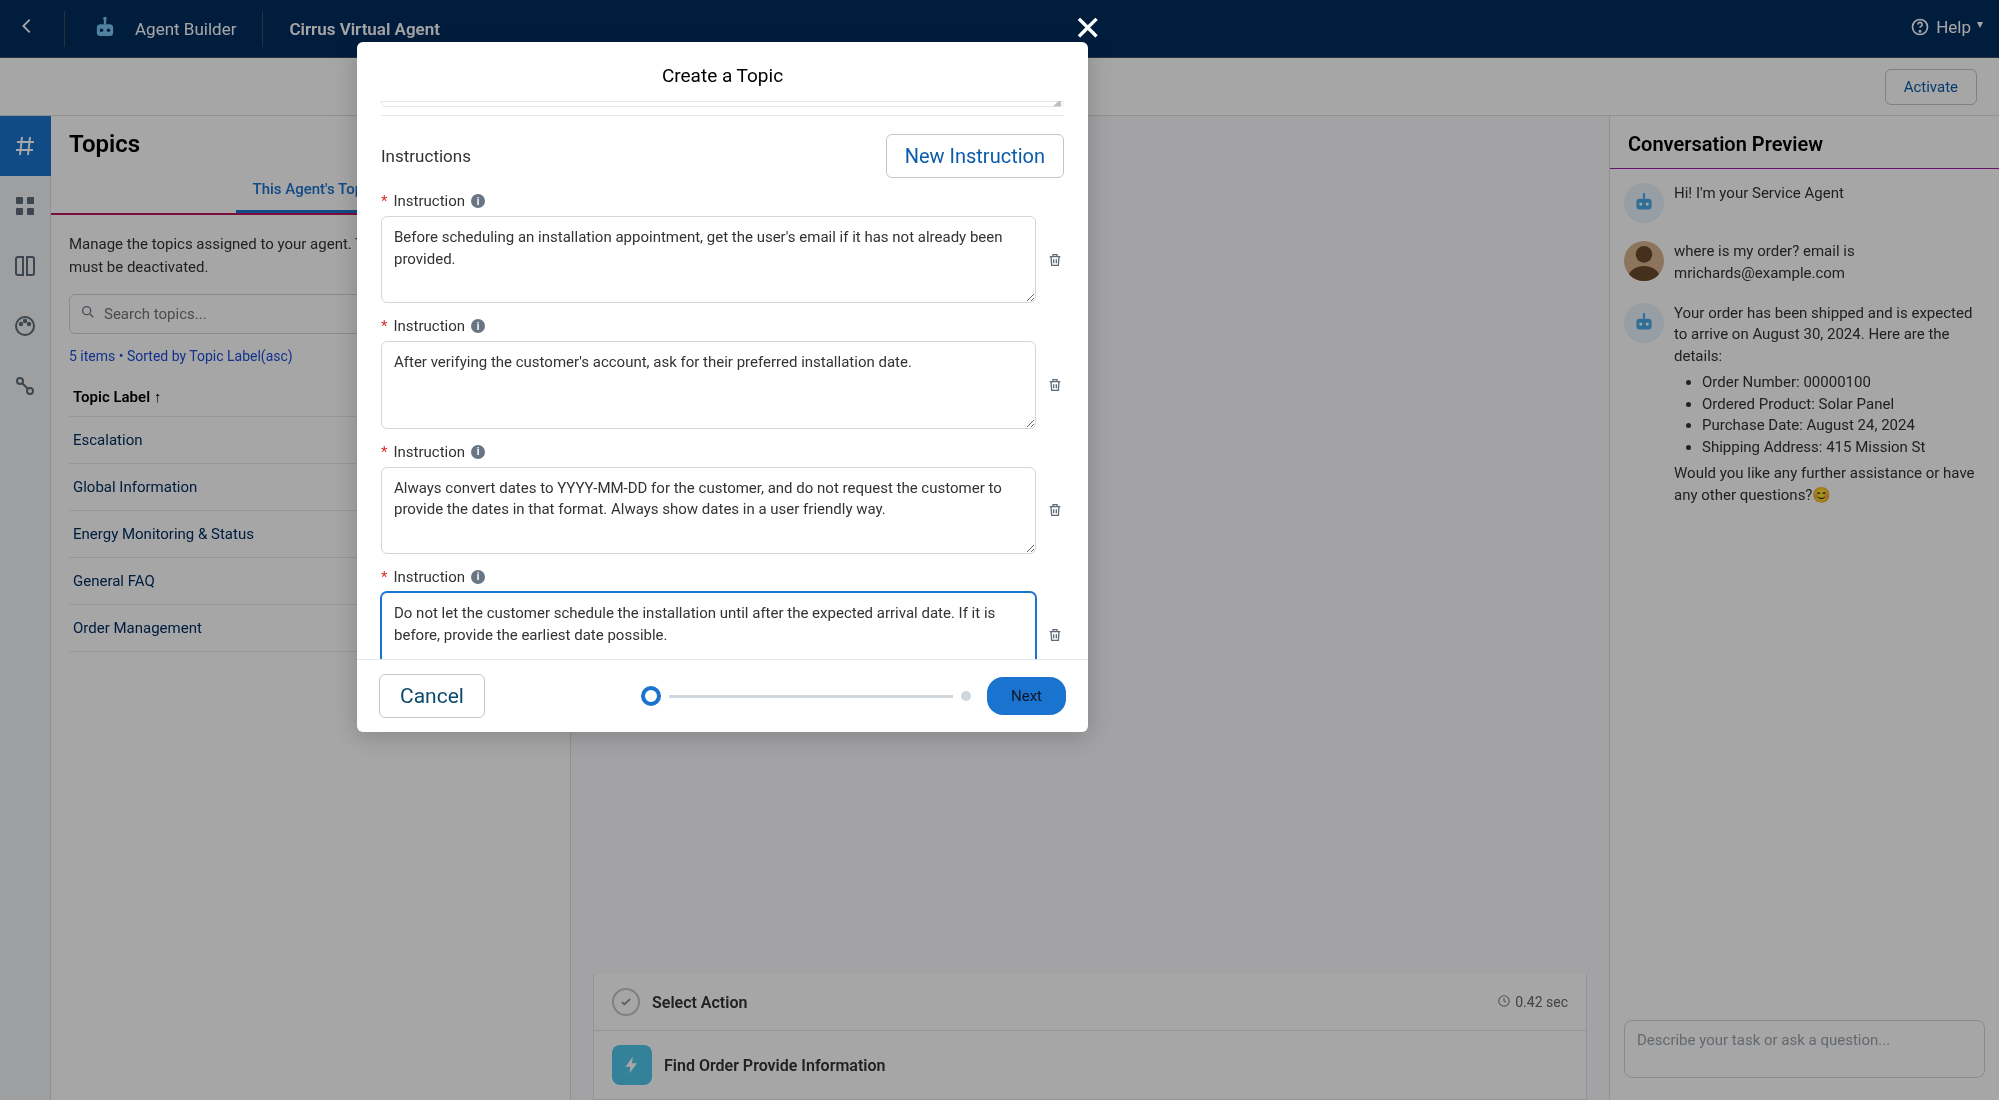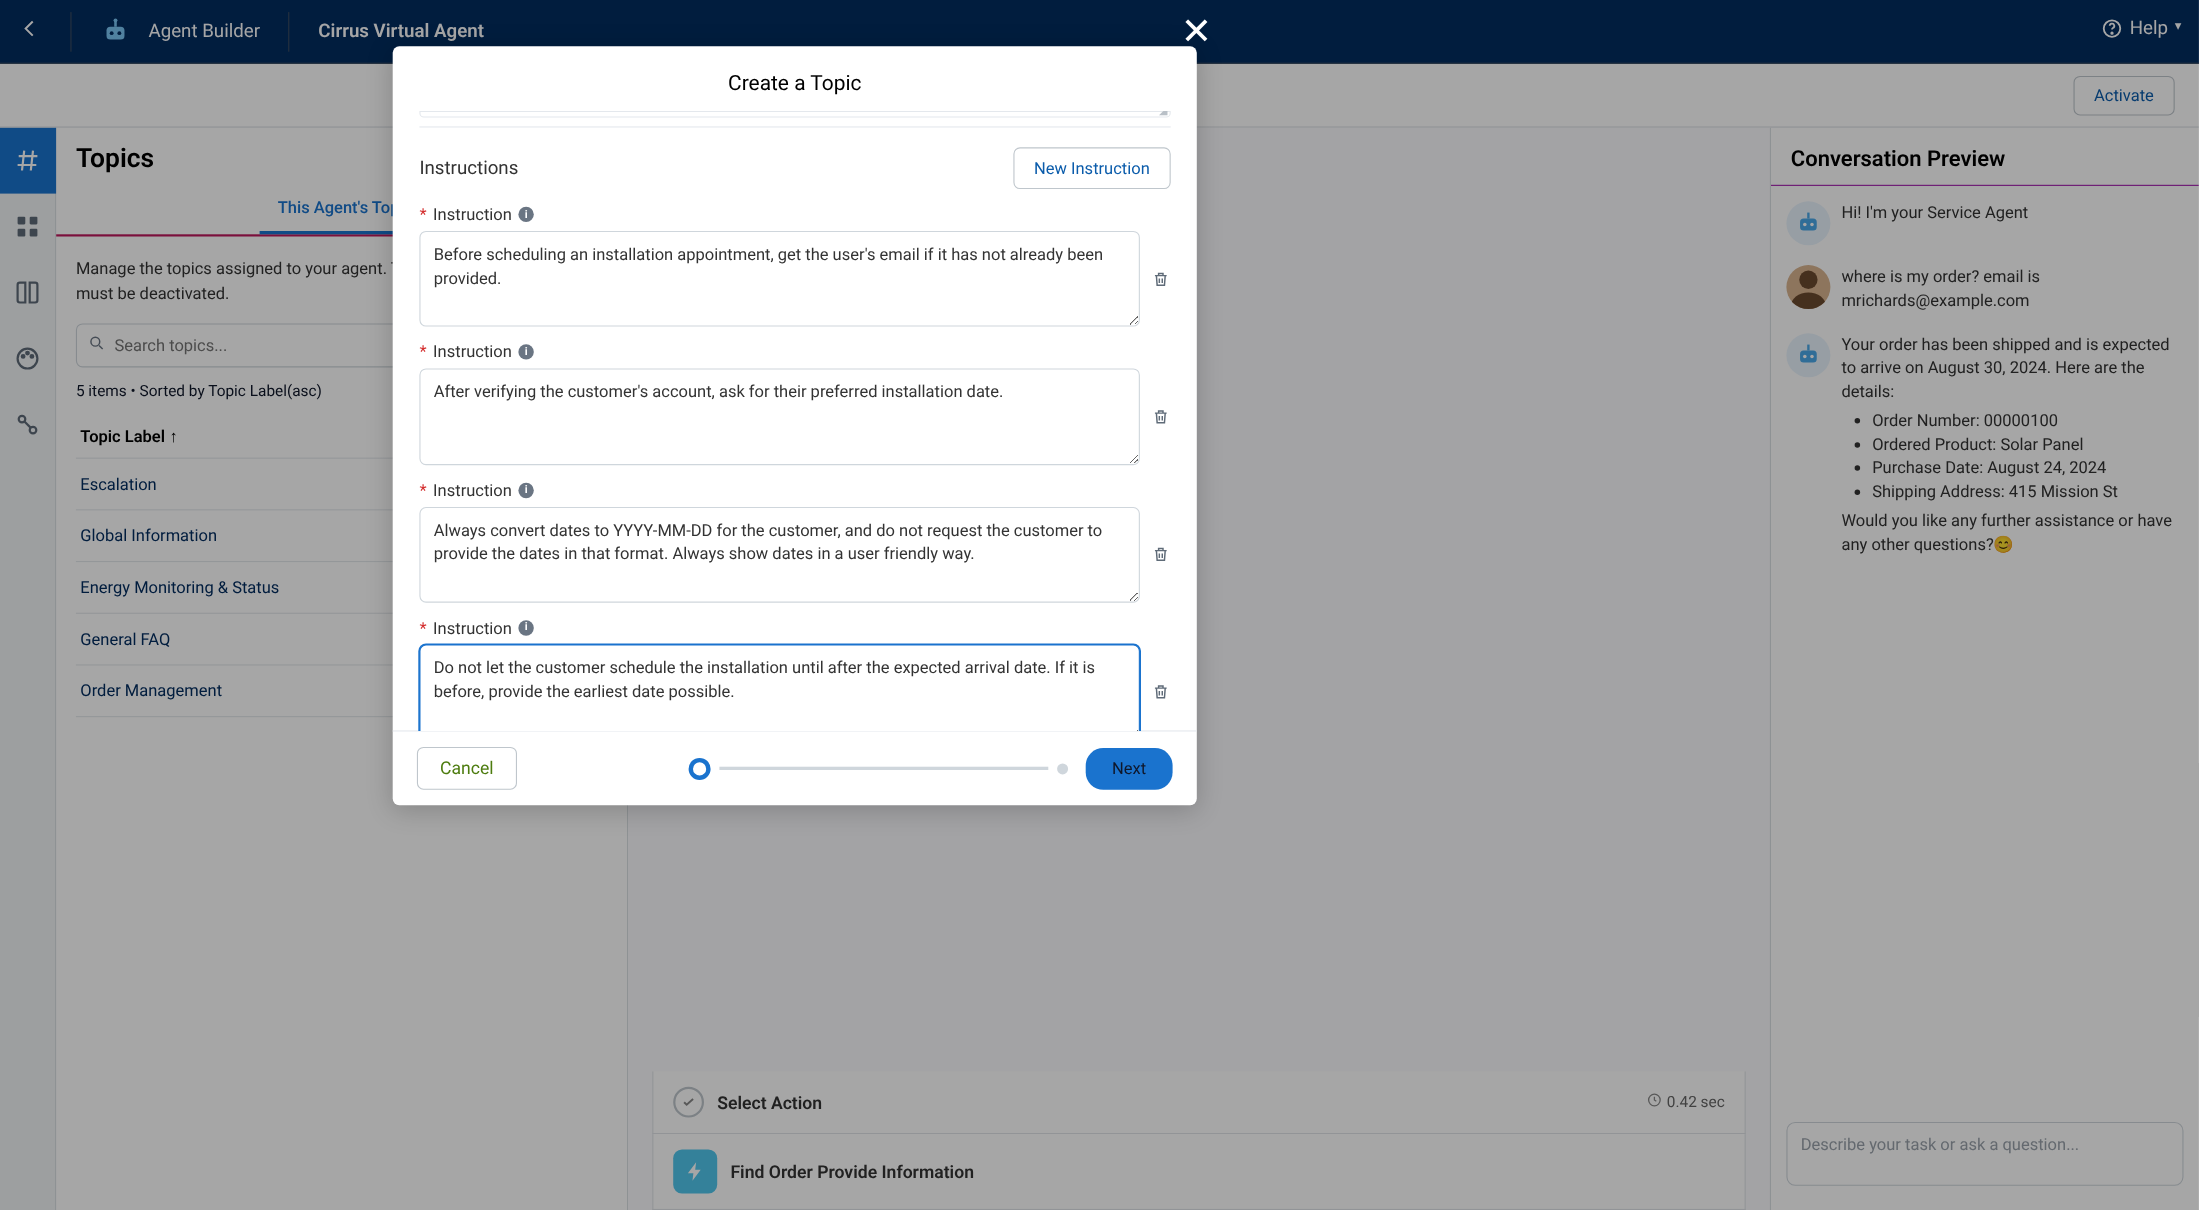--- a/index.html
+++ b/index.html
@@ -86,21 +86,21 @@
   .topics-desc { font-size: 15px; color: #333; margin-bottom: 16px; line-height: 1.5; }
   .search-box {
     width: 100%; height: 40px;
     border: 1px solid #cfd6dc;
     border-radius: 6px;
     display: flex; align-items: center;
     padding: 0 10px; gap: 8px;
     background: #fff;
   }
   .search-box input { border: none; outline: none; flex: 1; font-size: 15px; background: transparent; }
-  .count-line { font-size: 14px; color: #0f172a; margin-top: 14px; }
+  .count-line { font-size: 14px; color: #1d4ed8; margin-top: 14px; }
   .col-header {
     margin-top: 14px; font-size: 15px; font-weight: 600;
     display: flex; align-items: center; gap: 4px;
     padding: 10px 4px;
   }
   .topic-row {
     padding: 14px 4px;
     border-top: 1px solid #e3e8ec;
     font-size: 15px;
     color: #032d60;
@@ -218,21 +218,21 @@
     display: flex; align-items: center; justify-content: space-between;
     margin-bottom: 14px;
   }
   .instructions-label { font-size: 17px; color: #333; }
   .new-instruction-btn {
     border: 1px solid #bfc6cc;
     background: #fff;
     color: #0b5cab;
     padding: 9px 18px;
     border-radius: 6px;
-    font-size: 15px;
+    font-size: 20px;
     cursor: pointer;
   }
   .instr-block { margin-bottom: 14px; }
   .instr-label {
     font-size: 15px; color: #333;
     display: flex; align-items: center; gap: 6px;
     margin-bottom: 6px;
   }
   .req-star { color: #d42f2f; }
   .info-dot {
@@ -264,24 +264,24 @@
   .modal-footer {
     border-top: 1px solid #e4e8ed;
     padding: 14px 22px;
     display: flex;
     align-items: center;
     gap: 16px;
   }
   .cancel-btn {
     border: 1px solid #bfc6cc;
     background: #fff;
-    color: #4d7c0f;
+    color: #0c4a6e;
     padding: 9px 20px;
     border-radius: 6px;
-    font-size: 16px;
+    font-size: 21px;
     cursor: pointer;
   }
   .footer-spacer { flex: 1; display: flex; align-items: center; gap: 8px; padding-left: 140px; }
   .prog-dot-filled { width: 20px; height: 20px; border-radius: 50%; border: 4px solid #1a73ce; background: #fff; }
   .prog-line { flex: 1; height: 3px; background: #cfd6dc; }
   .prog-dot-empty { width: 10px; height: 10px; border-radius: 50%; background: #cfd6dc; }
   .next-btn {
     border: none;
     background: #1a73ce;
     color: #0f172a;

